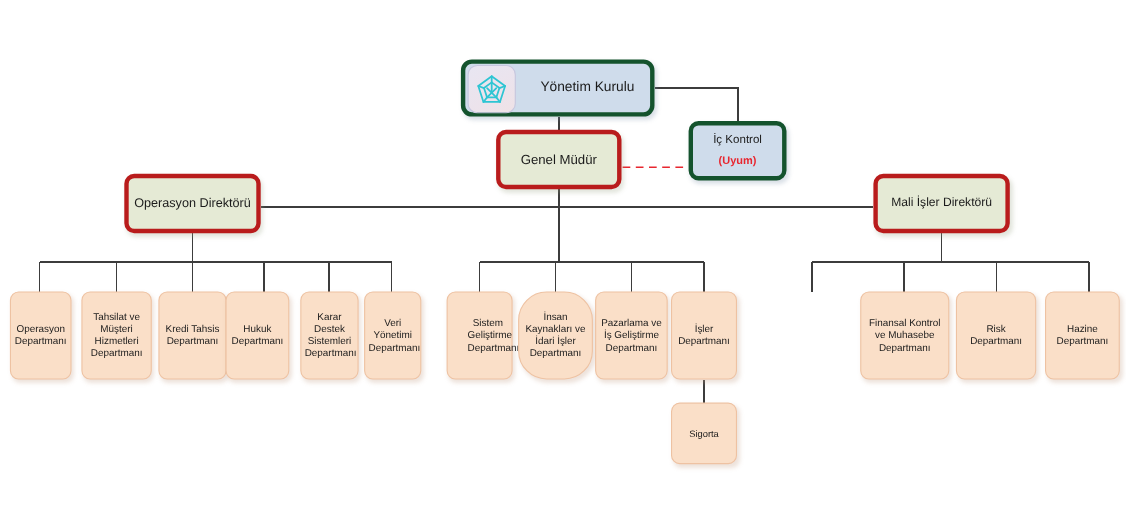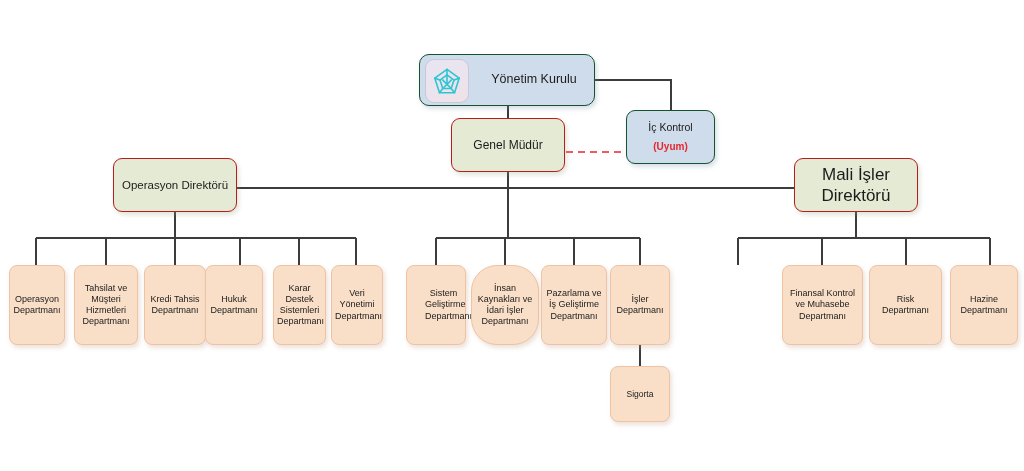--- a/index.html
+++ b/index.html
@@ -42,27 +42,27 @@
   }
   .node .lbl {
     display: block;
     width: 100%;
     padding: 0 3px;
     box-sizing: border-box;
   }
   
   .n-blue {
     background: #cfdceb;
-    border: 1px solid #14532d;
+    border: 4px solid #14532d;
     box-shadow: 2px 3px 4px rgba(120,140,165,0.28);
   }
   
   .n-green {
     background: #e5ead5;
-    border: 1px solid #b91c1c;
+    border: 4px solid #b91c1c;
     box-shadow: 2px 3px 4px rgba(150,160,130,0.28);
   }
   
   .n-peach {
     background: #fadfc8;
     border: 1px solid #eec2a2;
     box-shadow: 2px 3px 4px rgba(195,160,135,0.30);
   }
 
   
@@ -108,21 +108,21 @@
   }
 
   #dir-operasyon {
     left: 113px; top: 158px;
     width: 124px; height: 54px;
     font-size: 11.5px;
   }
   #dir-mali {
     left: 794px; top: 158px;
     width: 124px; height: 54px;
-    font-size: 17px;
+    font-size: 11px;
   }
 
   .dept {
     top: 265px;
     height: 80px;
     font-size: 9px;
     border-radius: 8px;
   }
   #sigorta {
     left: 610px; top: 366px;

